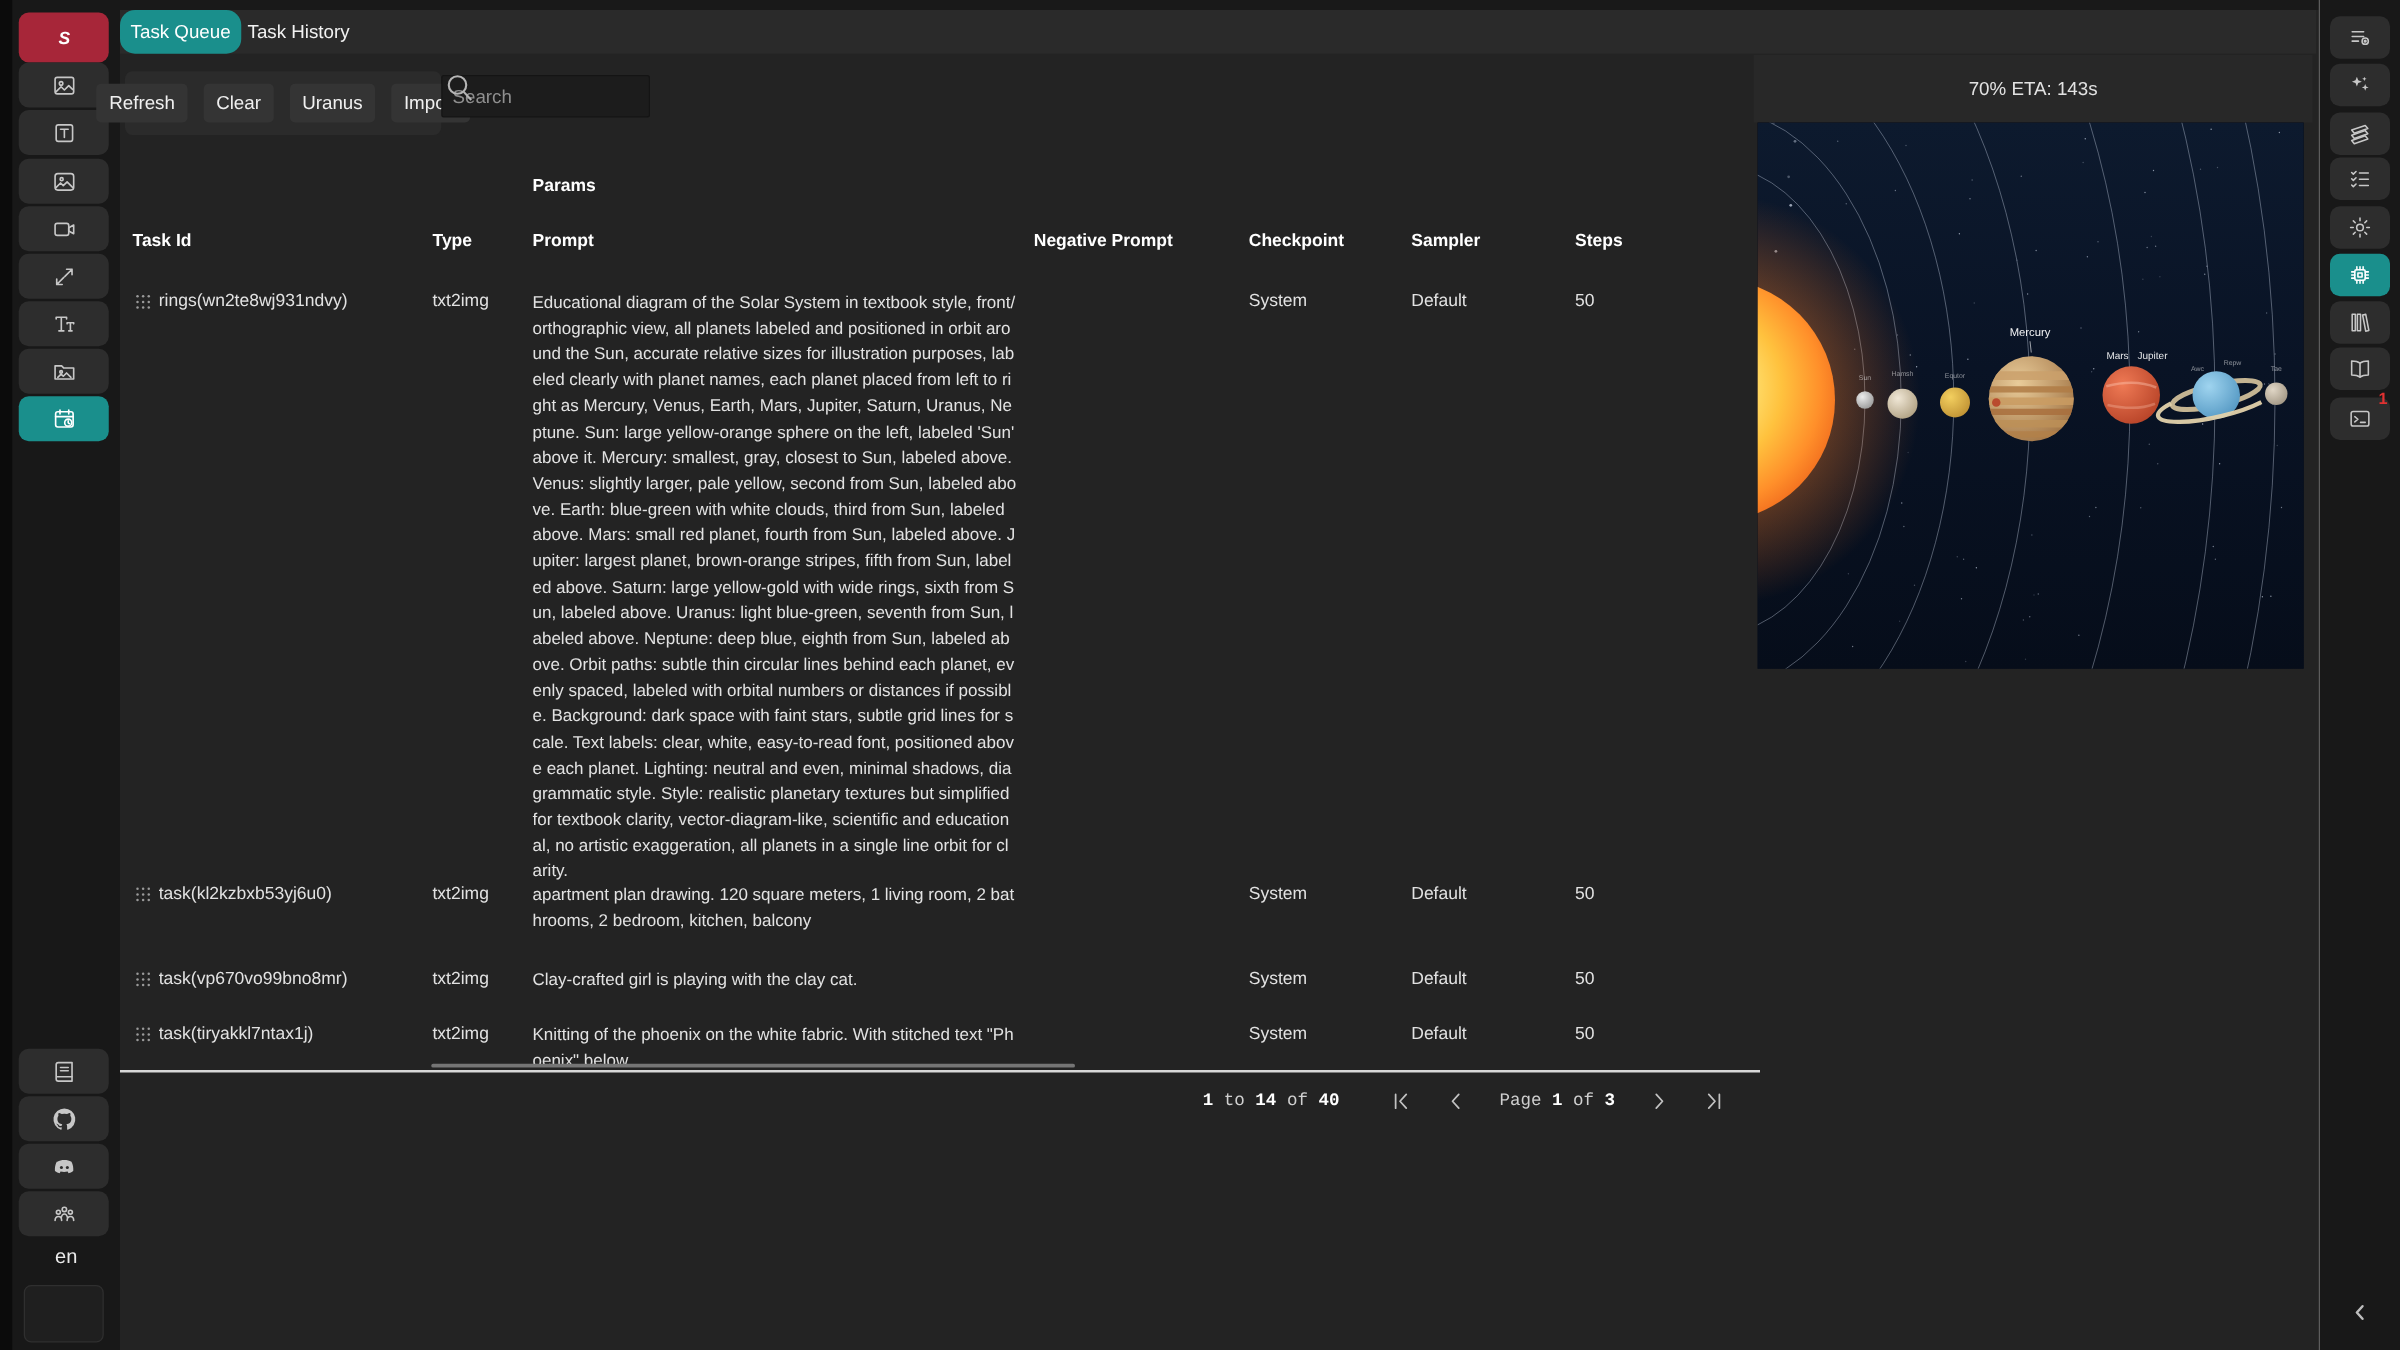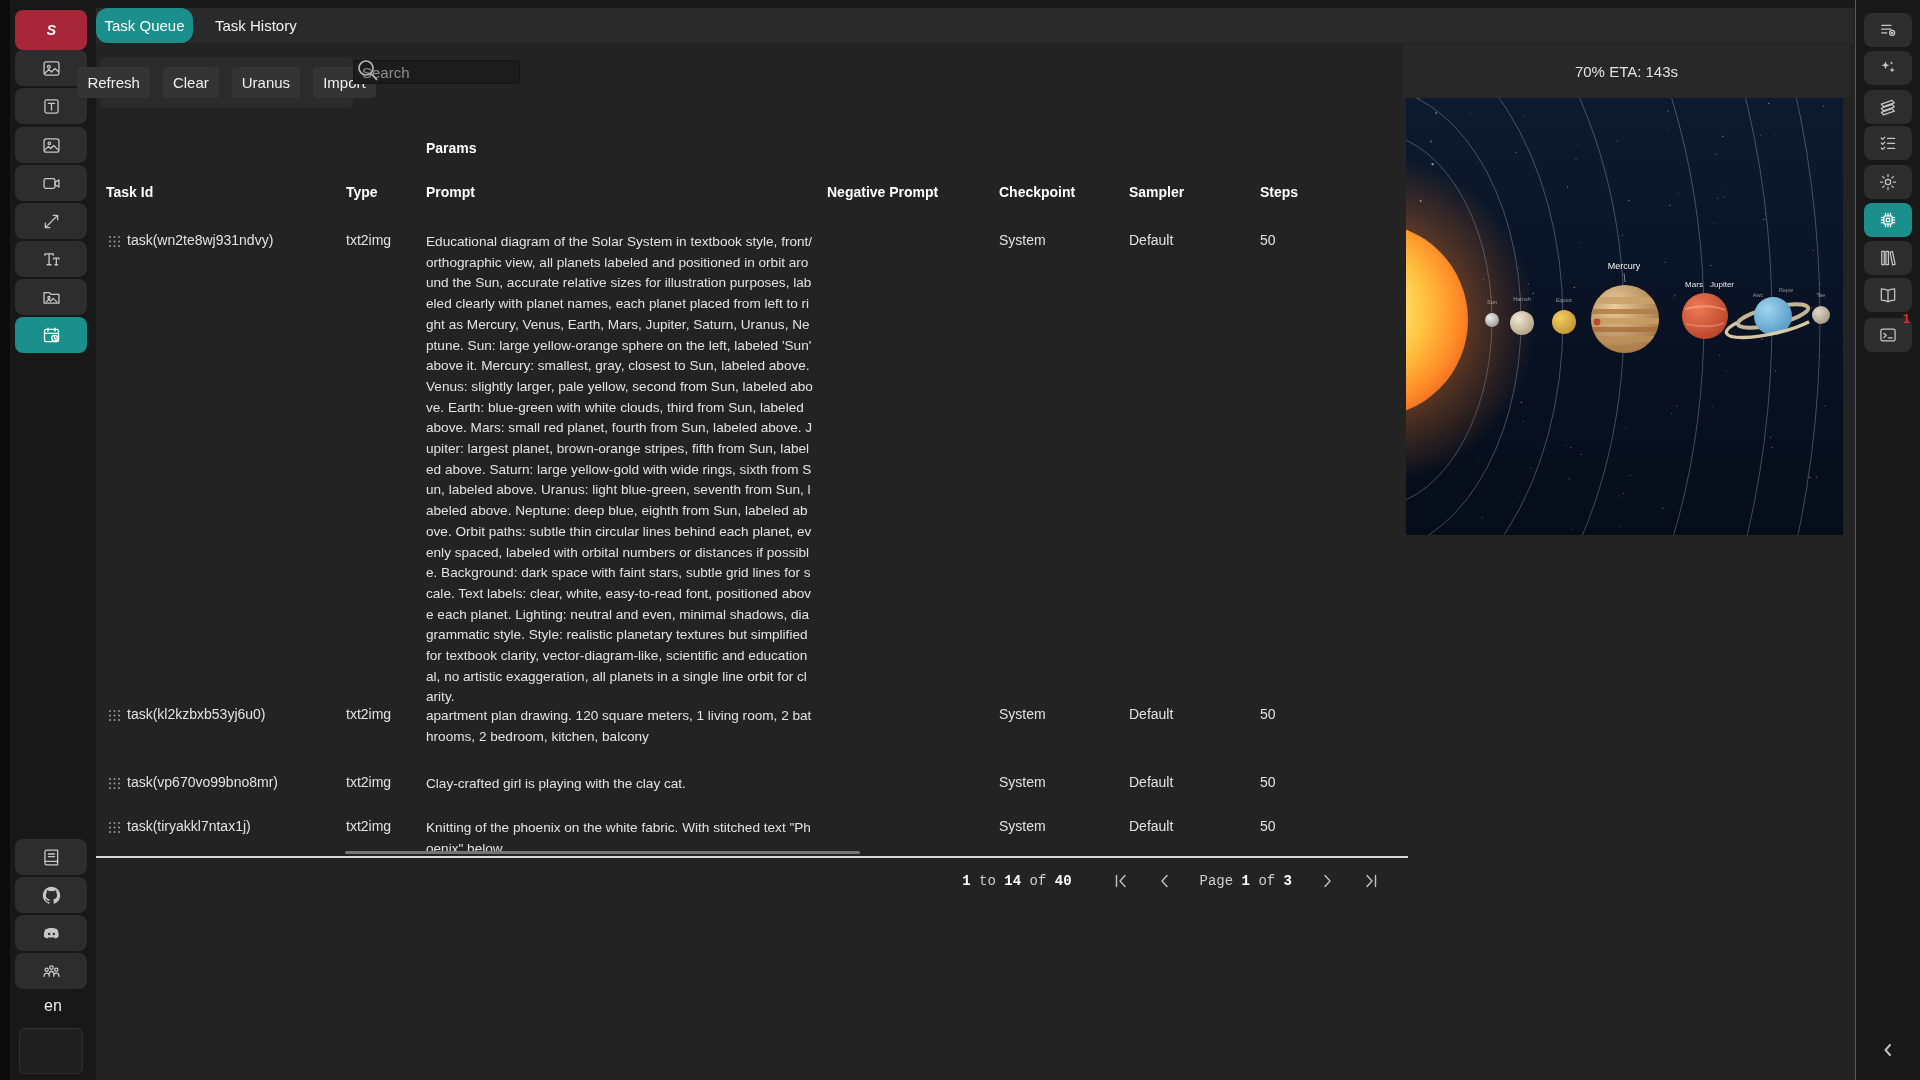--- a/index.html
+++ b/index.html
@@ -17,27 +17,27 @@
   .side-btn.active svg { stroke:#ffffff; }
   .lang-label { position:absolute; left:0; width:86px; text-align:center; color:#eaeaea; font-size:16px; }
   .empty-slot { position:absolute; left:9px; width:64px; height:46px; border:1px solid #2f2f2f; background:#1f1f1f; border-radius:6px; }
 
   
   .main-bg { position:absolute; left:96px; top:0; width:1759px; height:1080px; background:#232323; }
   .top-strip { position:absolute; left:96px; top:0; width:1759px; height:8px; background:#191919; }
   .tabbar { position:absolute; left:96px; top:8px; width:1757px; height:35px; background:#2a2a2a; display:flex; }
   .tab { height:35px; display:flex; align-items:center; justify-content:center; font-size:15px; color:#f2f2f2; cursor:pointer;border-radius:12px; }
   .tab.active { background:#1a8f8c; width:97px; color:#ffffff; }
-  .tab.inactive { padding:0 22px; }
+  .tab.inactive { padding:0 5px; }
 
   .toolbar-panel { position:absolute; left:100px; top:57px; width:253px; height:51px; background:#2b2b2b; border-radius:6px;
                    display:flex; align-items:center; justify-content:center; gap:13px; }
   .tool-btn { background:#343434; border:none; color:#f0f0f0; font-size:15px; font-family:inherit; padding:7px 10px; border-radius:4px; cursor:pointer; }
 
-  .search-wrap { position:absolute; left:353px; top:60px; width:167px; height:24px; }
+  .search-wrap { position:absolute; left:353px; top:60px; width:167px; height:34px; }
   .search-wrap input { width:100%; height:100%; background:#1c1c1c; border:1px solid #141414; color:#dcdcdc;
                        font-size:15px; font-family:inherit; padding-left:8px; border-radius:2px; outline:none; }
   .search-wrap input::placeholder { color:#8f8f8f; }
   .search-ico { position:absolute; left:0px; top:-4px; width:32px; height:32px; pointer-events:none; }
   .search-ico svg { width:32px; height:32px; stroke:#b5b5b5; fill:none; stroke-width:1.7; }
 
   .progress-strip { position:absolute; left:1403px; top:44px; width:447px; height:54px; background:#282828;
                     display:flex; align-items:center; justify-content:center; color:#e2e2e2; font-size:15px; }
 
   
@@ -237,21 +237,21 @@
               <circle cx="6.5" cy="2" r="1"></circle>
               <circle cx="11" cy="2" r="1"></circle>
           <circle cx="2" cy="6.5" r="1"></circle>
               <circle cx="6.5" cy="6.5" r="1"></circle>
               <circle cx="11" cy="6.5" r="1"></circle>
           <circle cx="2" cy="11" r="1"></circle>
               <circle cx="6.5" cy="11" r="1"></circle>
               <circle cx="11" cy="11" r="1"></circle>
         </svg>
       </span>
-      <span class="cell id">task(wn2te8wj931ndvy)</span>
+      <span class="cell id">rings(wn2te8wj931ndvy)</span>
       <span class="cell type">txt2img</span>
       <span class="cell prompt">Educational diagram of the Solar System in textbook style, front/orthographic view, all planets labeled and positioned in orbit around the Sun, accurate relative sizes for illustration purposes, labeled clearly with planet names, each planet placed from left to right as Mercury, Venus, Earth, Mars, Jupiter, Saturn, Uranus, Neptune. Sun: large yellow-orange sphere on the left, labeled 'Sun' above it. Mercury: smallest, gray, closest to Sun, labeled above. Venus: slightly larger, pale yellow, second from Sun, labeled above. Earth: blue-green with white clouds, third from Sun, labeled above. Mars: small red planet, fourth from Sun, labeled above. Jupiter: largest planet, brown-orange stripes, fifth from Sun, labeled above. Saturn: large yellow-gold with wide rings, sixth from Sun, labeled above. Uranus: light blue-green, seventh from Sun, labeled above. Neptune: deep blue, eighth from Sun, labeled above. Orbit paths: subtle thin circular lines behind each planet, evenly spaced, labeled with orbital numbers or distances if possible. Background: dark space with faint stars, subtle grid lines for scale. Text labels: clear, white, easy-to-read font, positioned above each planet. Lighting: neutral and even, minimal shadows, diagrammatic style. Style: realistic planetary textures but simplified for textbook clarity, vector-diagram-like, scientific and educational, no artistic exaggeration, all planets in a single line orbit for clarity.</span>
       <span class="cell neg"></span>
       <span class="cell chk">System</span>
       <span class="cell smp">Default</span>
       <span class="cell steps">50</span>
     </div>
 
     <div class="g-row">
       <span class="cell handle">

